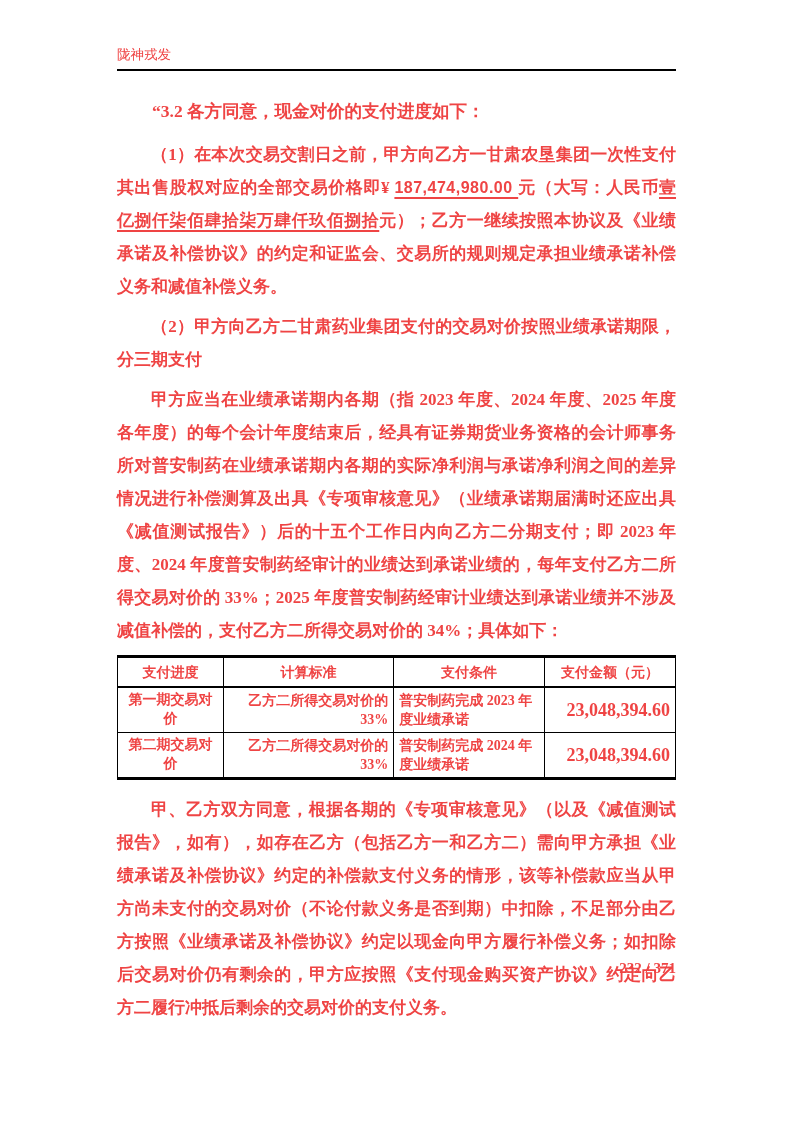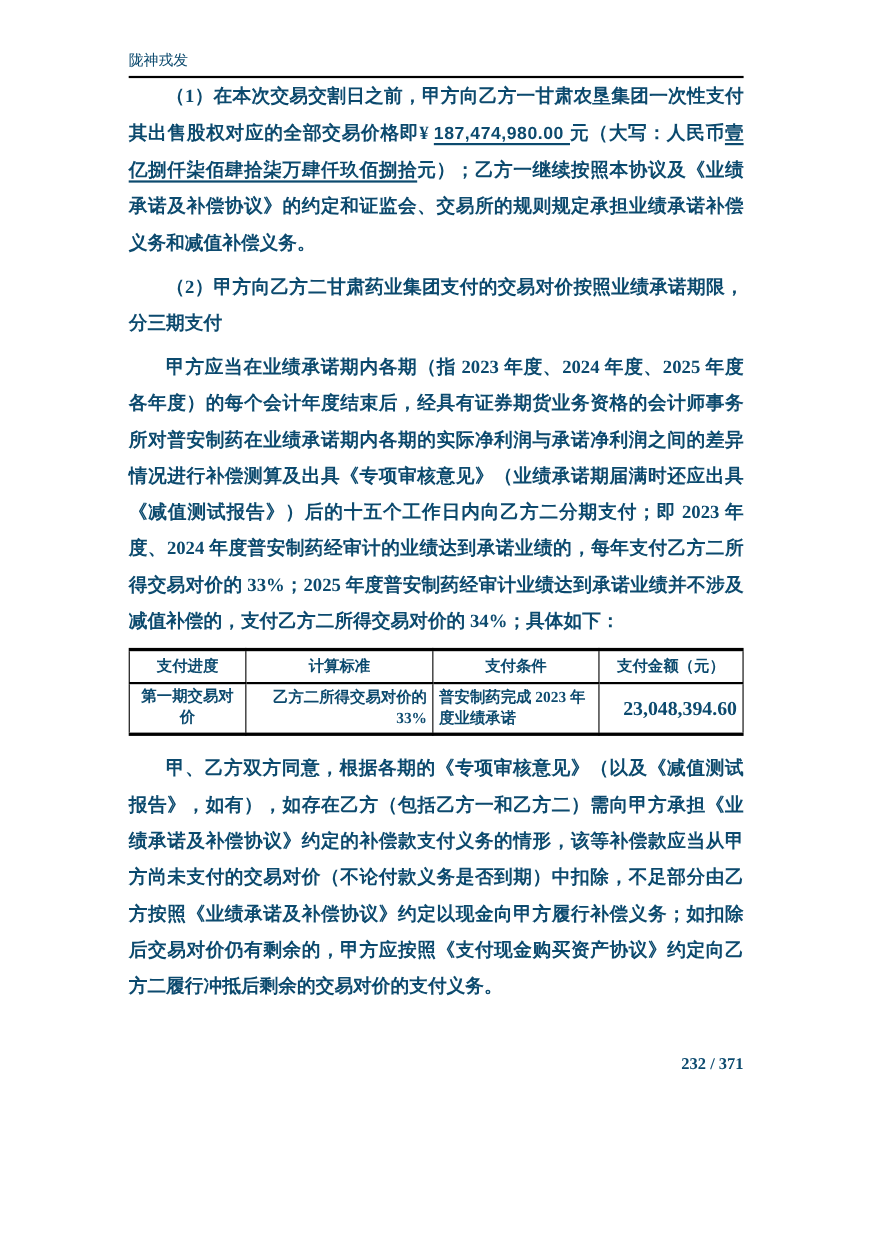--- a/index.html
+++ b/index.html
@@ -5,21 +5,21 @@
   html, body { margin: 0; padding: 0; background: #e8e8e8; }
   .page {
     position: relative;
     width: 793px;
     height: 1122px;
     background: #ffffff;
     box-sizing: border-box;
     padding: 0 117px;
     overflow: hidden;
     font-family: "Liberation Serif", serif;
-    color: #0c4a6e;
+    color: #ef4444;
   }
   .doc-header {
     display: flex;
     justify-content: space-between;
     align-items: flex-end;
     padding-top: 46px;
     padding-bottom: 5px;
     border-bottom: 2px solid #000;
     font-size: 13.5px;
     font-weight: 400;
@@ -95,20 +95,21 @@
 <body>
 
 <div class="page">
 
   <div class="doc-header">
     <span>陇神戎发</span>
   </div>
 
   <div class="body-text">
 
+    <div class="section-heading">“3.2 各方同意，现金对价的支付进度如下：</div>
 
     <p class="para"><span>（1）在本次交易交割日之前，甲方向乙方一甘肃农垦集团一次性支付其出售股权对应的全部交易价格即¥ </span><span class="u num">187,474,980.00 </span><span>元（大写：人民币</span><span class="u">壹亿捌仟柒佰肆拾柒万肆仟玖佰捌拾</span><span>元）；乙方一继续按照本协议及《业绩承诺及补偿协议》的约定和证监会、交易所的规则规定承担业绩承诺补偿义务和减值补偿义务。</span></p>
 
     <p class="para">（2）甲方向乙方二甘肃药业集团支付的交易对价按照业绩承诺期限，分三期支付</p>
 
     <p class="para">甲方应当在业绩承诺期内各期（指 2023 年度、2024 年度、2025 年度各年度）的每个会计年度结束后，经具有证券期货业务资格的会计师事务所对普安制药在业绩承诺期内各期的实际净利润与承诺净利润之间的差异情况进行补偿测算及出具《专项审核意见》（业绩承诺期届满时还应出具《减值测试报告》）后的十五个工作日内向乙方二分期支付；即 2023 年度、2024 年度普安制药经审计的业绩达到承诺业绩的，每年支付乙方二所得交易对价的 33%；2025 年度普安制药经审计业绩达到承诺业绩并不涉及减值补偿的，支付乙方二所得交易对价的 34%；具体如下：</p>
 
     <table class="pay-table">
       <colgroup>
         <col class="c1">
@@ -124,20 +125,26 @@
           <th>支付金额（元）</th>
         </tr>
       </thead>
       <tbody>
         <tr>
           <td class="cell-stage">第一期交易对价</td>
           <td class="cell-basis">乙方二所得交易对价的 33%</td>
           <td class="cell-cond">普安制药完成 2023 年度业绩承诺</td>
           <td class="cell-amount">23,048,394.60</td>
         </tr>
+        <tr>
+          <td class="cell-stage">第二期交易对价</td>
+          <td class="cell-basis">乙方二所得交易对价的 33%</td>
+          <td class="cell-cond">普安制药完成 2024 年度业绩承诺</td>
+          <td class="cell-amount">23,048,394.60</td>
+        </tr>
       </tbody>
     </table>
 
     <p class="para">甲、乙方双方同意，根据各期的《专项审核意见》（以及《减值测试报告》，如有），如存在乙方（包括乙方一和乙方二）需向甲方承担《业绩承诺及补偿协议》约定的补偿款支付义务的情形，该等补偿款应当从甲方尚未支付的交易对价（不论付款义务是否到期）中扣除，不足部分由乙方按照《业绩承诺及补偿协议》约定以现金向甲方履行补偿义务；如扣除后交易对价仍有剩余的，甲方应按照《支付现金购买资产协议》约定向乙方二履行冲抵后剩余的交易对价的支付义务。</p>
 
   </div>
 
   <div class="doc-footer">232 / 371</div>
 
 </div>

